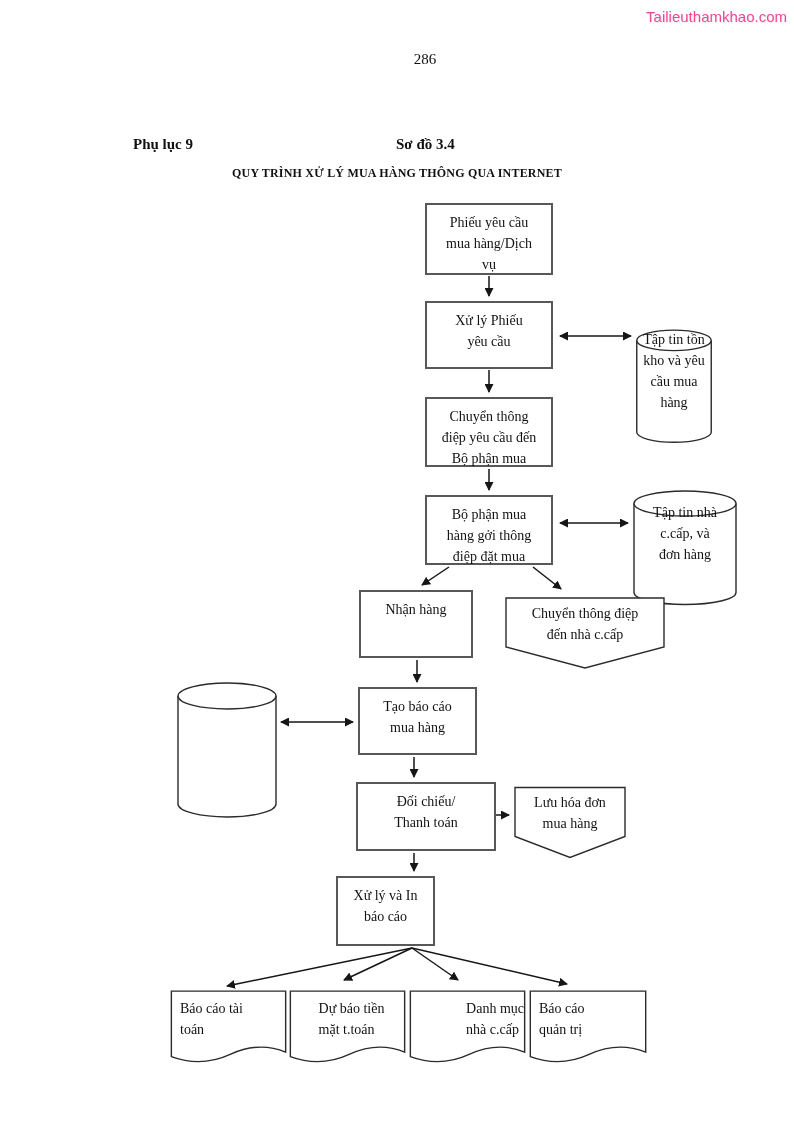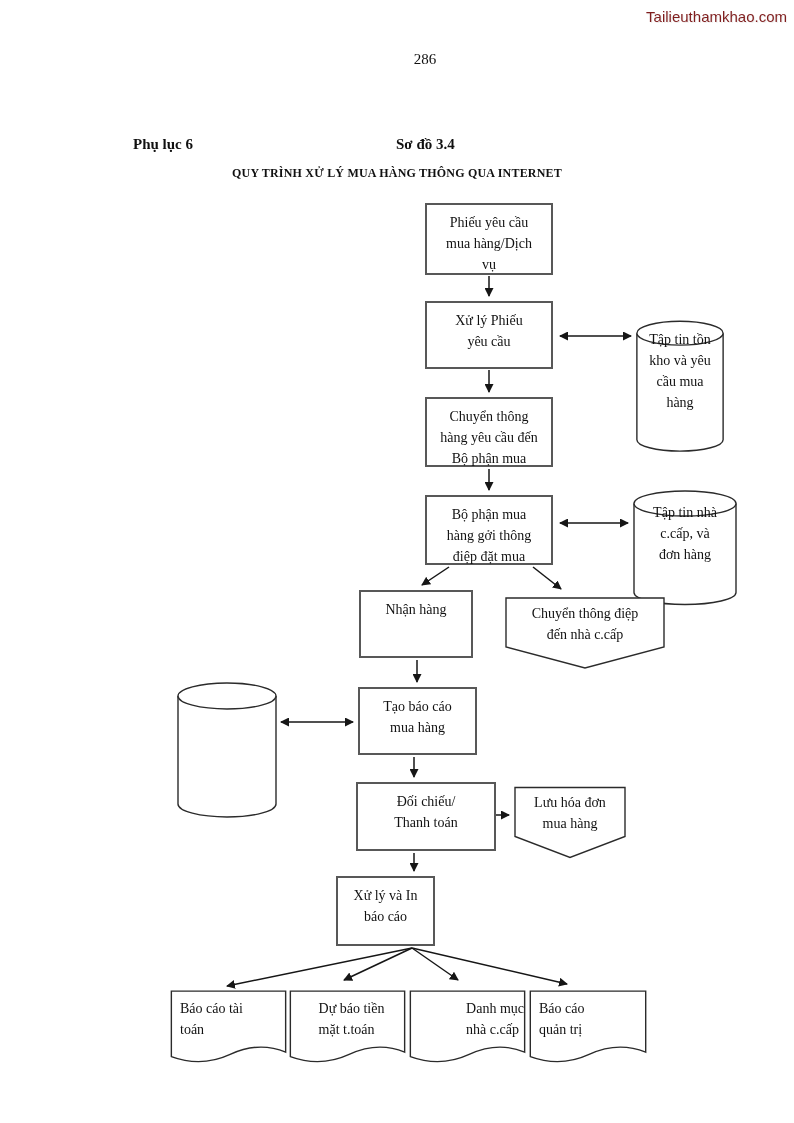--- a/index.html
+++ b/index.html
@@ -9,21 +9,21 @@
     background:#ffffff;
     font-family:"Liberation Serif", serif;
     color:#111;
     overflow:hidden;
     margin:0 auto;
   }
   .abs{position:absolute;}
   #watermark{
     top:8px;right:7px;
     font-family:"Liberation Sans", sans-serif;
-    font-size:15px;color:#7f1d1d;
+    font-size:15px;color:#ec4899;
     text-shadow:1px 1px 0 #efefef;
   }
   #page-number{
     top:51px;left:0;width:850px;
     text-align:center;font-size:15px;
   }
   #appendix-label{top:136px;left:133px;font-size:15px;font-weight:bold;}
   #diagram-number{top:136px;left:396px;font-size:15px;font-weight:bold;}
   #diagram-title{
     top:166px;left:50px;width:694px;
@@ -49,21 +49,21 @@
   .doc .node-label{text-align:left;}
   svg path, svg ellipse, svg polygon{vector-effect:non-scaling-stroke;}
 </style>
 </head>
 <body>
 
 <div id="page">
 
   <div class="abs" id="watermark">Tailieuthamkhao.com</div>
   <div class="abs" id="page-number">286</div>
-  <div class="abs" id="appendix-label">Phụ lục 6</div>
+  <div class="abs" id="appendix-label">Phụ lục 9</div>
   <div class="abs" id="diagram-number">Sơ đồ 3.4</div>
   <div class="abs" id="diagram-title">QUY TRÌNH XỬ LÝ MUA HÀNG THÔNG QUA INTERNET</div>
 
   <svg class="abs" id="connectors" viewBox="0 0 794 1123">
     <defs>
       <marker id="ahe" markerWidth="10" markerHeight="9" refX="8" refY="4.5" orient="auto" markerUnits="userSpaceOnUse">
         <path d="M0,0 L9,4.5 L0,9 Z" fill="#161616"></path>
       </marker>
       <marker id="ahs" markerWidth="10" markerHeight="9" refX="1" refY="4.5" orient="auto" markerUnits="userSpaceOnUse">
         <path d="M9,0 L0,4.5 L9,9 Z" fill="#161616"></path>
@@ -95,21 +95,21 @@
 vụ</span>
   </div>
 
   <div class="node rect" style="left:425px;top:301px;width:128px;height:68px">
     <span class="node-label">Xử lý Phiếu
 yêu cầu</span>
   </div>
 
   <div class="node rect" style="left:425px;top:397px;width:128px;height:70px">
     <span class="node-label">Chuyển thông
-hàng yêu cầu đến
+điệp yêu cầu đến
 Bộ phận mua</span>
   </div>
 
   <div class="node rect" style="left:425px;top:495px;width:128px;height:70px">
     <span class="node-label">Bộ phận mua
 hàng gởi thông
 điệp đặt mua</span>
   </div>
 
   <div class="node rect" style="left:359px;top:590px;width:114px;height:68px">
@@ -124,21 +124,21 @@
   <div class="node rect" style="left:356px;top:782px;width:140px;height:69px">
     <span class="node-label">Đối chiếu/
 Thanh toán</span>
   </div>
 
   <div class="node rect" style="left:336px;top:876px;width:99px;height:70px">
     <span class="node-label">Xử lý và In
 báo cáo</span>
   </div>
 
-  <div class="node shape-node" style="left:636px;top:293px;width:88px;height:150px;padding-top:36px">
+  <div class="node shape-node" style="left:636px;top:293px;width:76px;height:150px;padding-top:36px">
     <svg viewBox="0 0 100 150">
       <path d="M1 15 L1 136 A49 13 0 0 0 99 136 L99 15" fill="#fff" stroke="#2b2b2b" stroke-width="1.4"></path>
       <ellipse cx="50" cy="15" rx="49" ry="13.5" fill="#fff" stroke="#2b2b2b" stroke-width="1.4"></ellipse>
     </svg>
     <span class="node-label">Tập tin tồn
 kho và yêu
 cầu mua
 hàng</span>
   </div>
 

